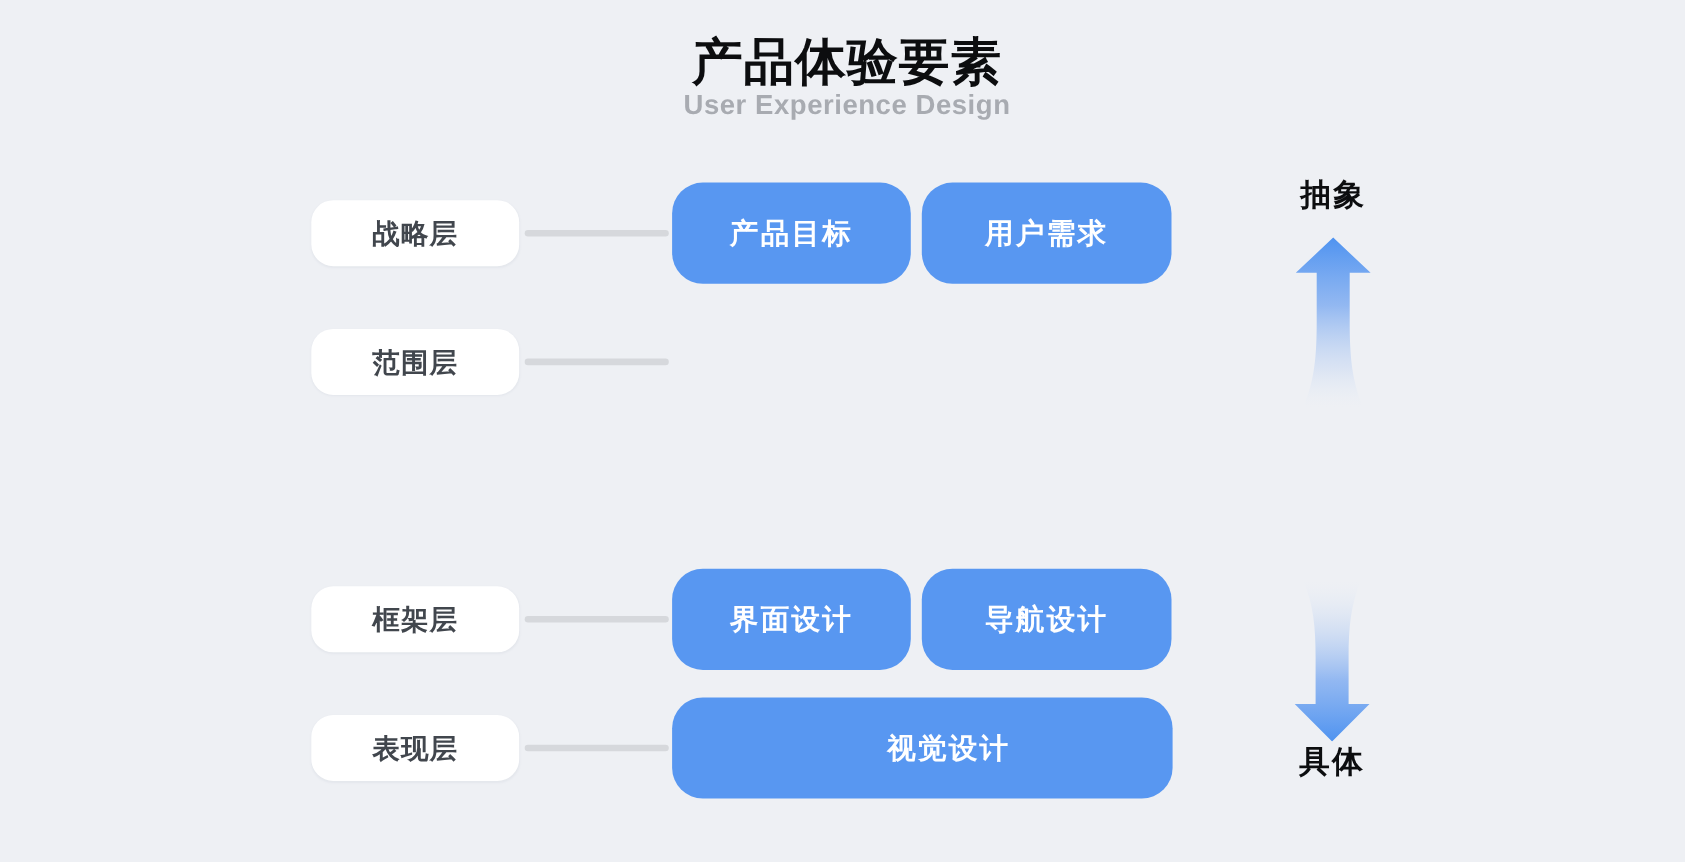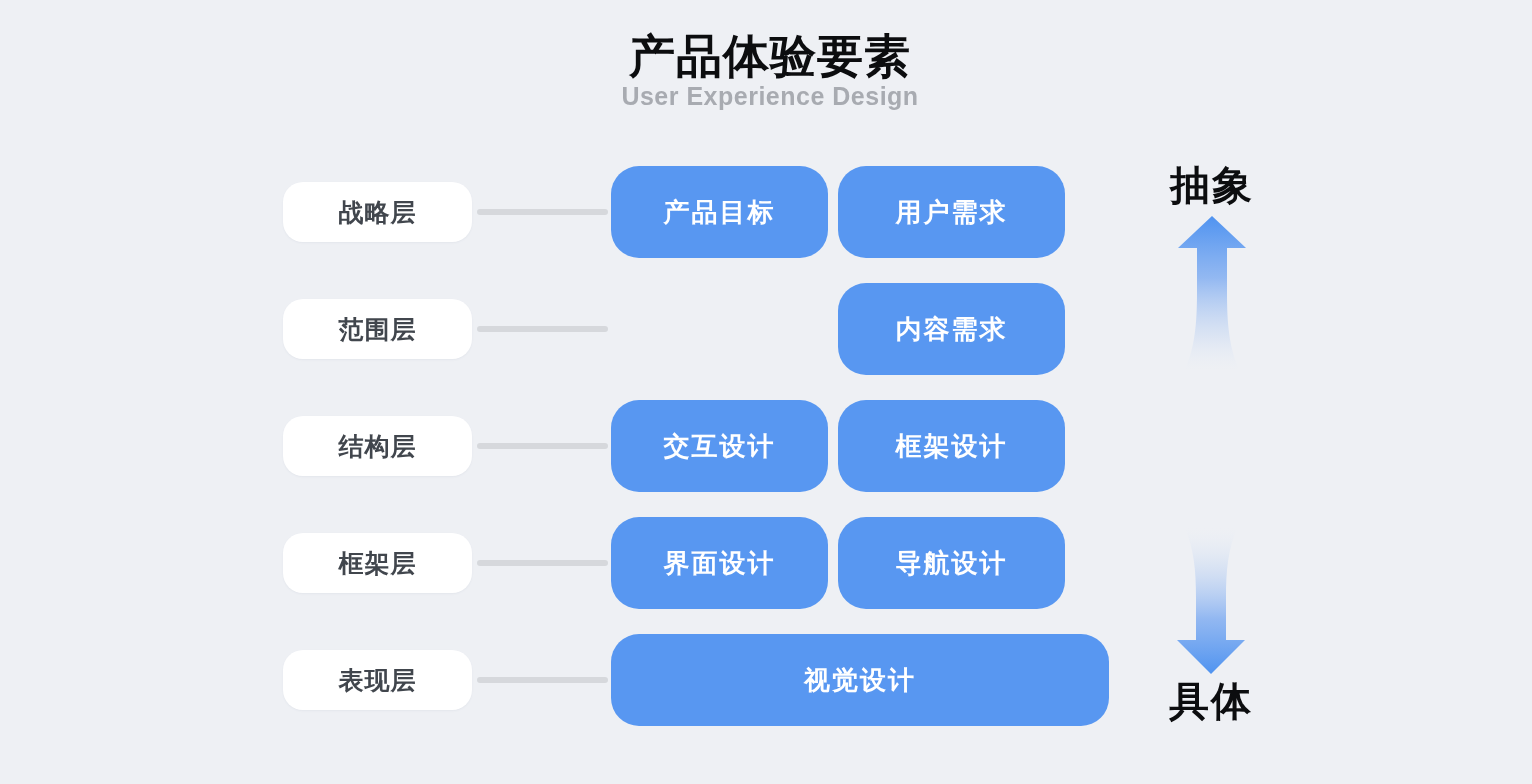--- a/index.html
+++ b/index.html
@@ -77,26 +77,26 @@
     display: flex;
     align-items: center;
     justify-content: center;
     font-size: 26px;
     font-weight: 700;
     color: #ffffff;
     letter-spacing: 2px;
   }
   .bluebox.col1 { left: 611px; width: 217px; text-align: center; }
   .bluebox.col2 { left: 838px; width: 227px; }
-  .bluebox.wide { left: 611px; width: 498px; }
+  .bluebox.wide { left: 611px; width: 407px; padding-left: 48px; }
   .axis-label {
     position: absolute;
     width: 170px;
     text-align: center;
-    font-size: 40px;
+    font-size: 28px;
     font-weight: 800;
     color: #0c0d0f;
     letter-spacing: 2px;
   }
   .axis-label.top { left: 1127px; top: 158px; }
   .axis-label.bottom { left: 1126px; top: 674px; font-family: Liberation Mono, monospace; }
   .arrow-svg { position: absolute; display: block; }
   .arrow-svg.up { left: 1176px; top: 214px; width: 72px; height: 156px; }
   .arrow-svg.down { left: 1175px; top: 528px; width: 72px; height: 146px; }
 </style>
@@ -111,29 +111,22 @@
   <div class="row" style="top:166px">
     <div class="layer-label">战略层</div>
     <div class="connector"></div>
     <div class="bluebox col1">产品目标</div>
     <div class="bluebox col2">用户需求</div>
   </div>
 
   <div class="row" style="top:283px">
     <div class="layer-label">范围层</div>
     <div class="connector"></div>
-    <div class="bluebox col2">内容需求</div>
   </div>
 
-  <div class="row" style="top:400px">
-    <div class="layer-label">结构层</div>
-    <div class="connector"></div>
-    <div class="bluebox col1">交互设计</div>
-    <div class="bluebox col2">框架设计</div>
-  </div>
 
   <div class="row" style="top:517px">
     <div class="layer-label">框架层</div>
     <div class="connector"></div>
     <div class="bluebox col1">界面设计</div>
     <div class="bluebox col2">导航设计</div>
   </div>
 
   <div class="row" style="top:634px">
     <div class="layer-label">表现层</div>

